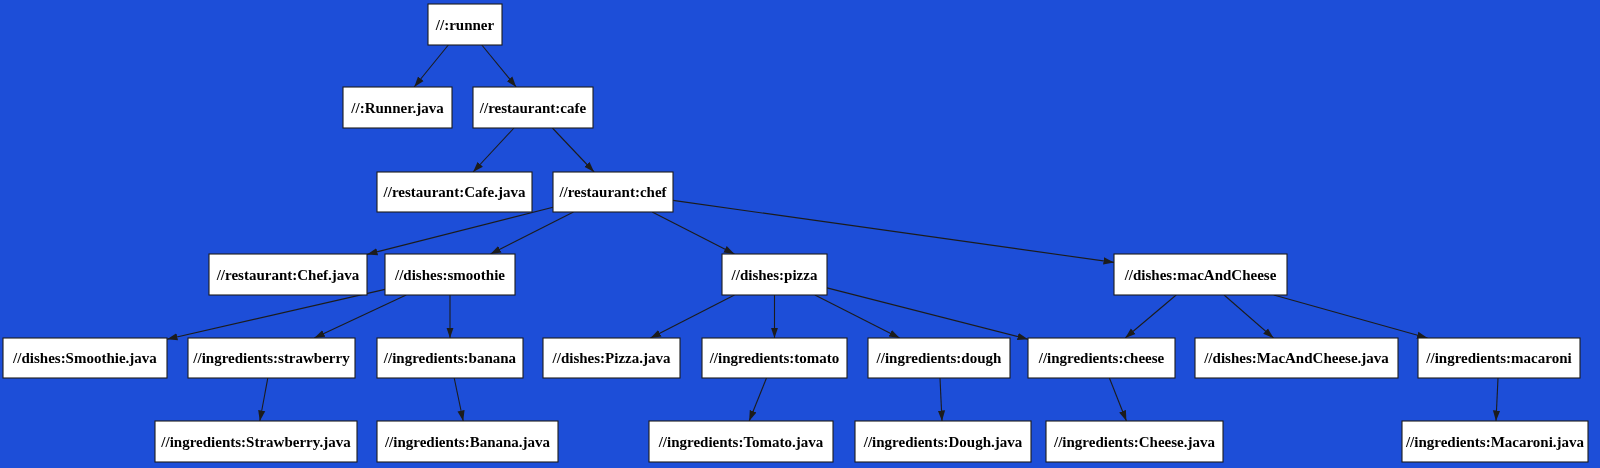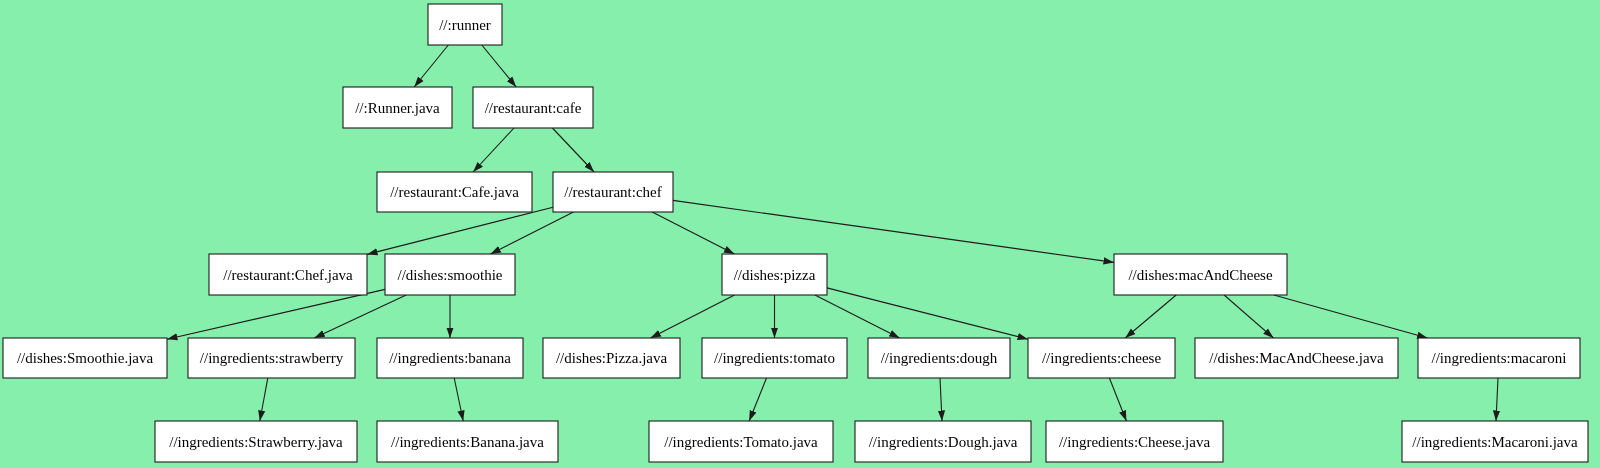--- a/index.html
+++ b/index.html
@@ -27,21 +27,21 @@
     stroke-width: 1.1px;
   }
   .edge-line {
     stroke-width: 1.1px;
     fill: none;
   }
 </style>
 </head>
 <body>
 
-<div class="canvas" style="background: #86efac;">
+<div class="canvas" style="background: #1d4ed8; font-weight: bold;">
   <svg id="graph-svg" width="1600" height="468" viewBox="0 0 1600 468" xmlns="http://www.w3.org/2000/svg">
     <defs>
       <marker id="arrowhead" markerUnits="userSpaceOnUse" markerWidth="11" markerHeight="8" refX="10.5" refY="4" orient="auto">
         <polygon points="0,0.4 10.5,4 0,7.6" fill="#1c1c1c"></polygon>
       </marker>
     </defs>
     <g id="edges-layer">
         <line x1="448.3" y1="45.0" x2="414.2" y2="87.0" class="edge-line" stroke="#1c1c1c" marker-end="url(#arrowhead)"></line>
         <line x1="481.8" y1="45.0" x2="516.2" y2="87.0" class="edge-line" stroke="#1c1c1c" marker-end="url(#arrowhead)"></line>
         <line x1="514.0" y1="128.0" x2="473.1" y2="172.0" class="edge-line" stroke="#1c1c1c" marker-end="url(#arrowhead)"></line>

